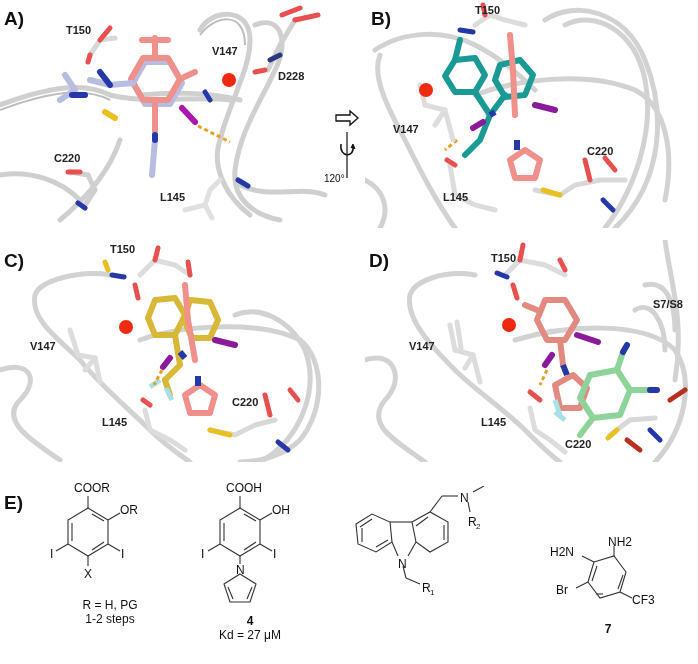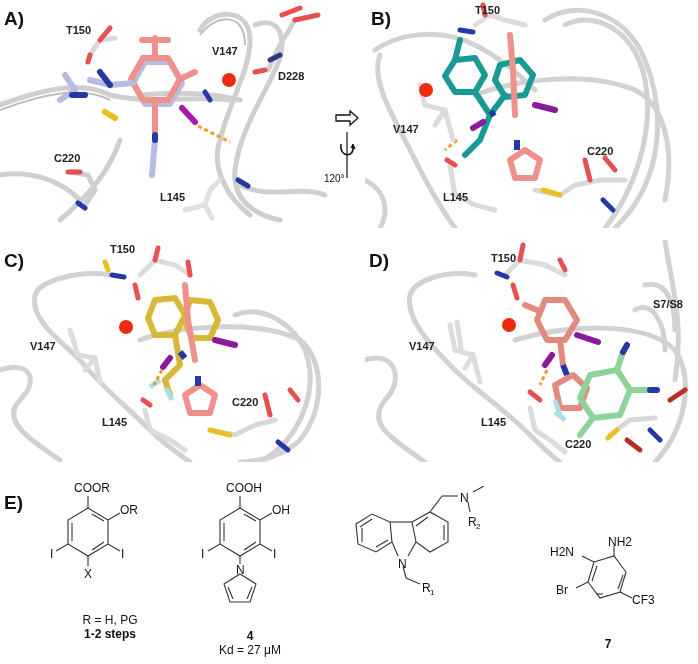--- a/index.html
+++ b/index.html
@@ -6,21 +6,21 @@
   body { width: 698px; height: 664px; background: #ffffff; position: relative; overflow: hidden;
          font-family: "Liberation Sans", sans-serif; color: #111; }
   .panel { position: absolute; background: #ffffff; overflow: hidden; }
   .panel svg { position: absolute; left: 0; top: 0; }
   .plabel { position: absolute; font-weight: bold; font-size: 19px; color: #111; }
   .res { position: absolute; font-weight: bold; font-size: 11px; color: #222; text-align: center; }
   .rot { position: absolute; left: 330px; top: 100px; width: 30px; height: 90px; }
   .rot-label { position: absolute; left: 324px; top: 173px; font-size: 10px; color: #111; }
   .chem { position: absolute; }
   .chem svg { position: absolute; left: 0; top: 0; }
-  .cap { position: absolute; font-size: 12px; color: #111; text-align: center; line-height: 14px; margin-top: 15px; }
+  .cap { position: absolute; font-size: 12px; color: #111; text-align: center; line-height: 14px; }
   .atom { font-size: 12px; fill: #111; font-family: "Liberation Sans", sans-serif; }
   .atom-sub { font-size: 8px; fill: #111; font-family: "Liberation Sans", sans-serif; }
 </style>
 </head>
 <body>
 
 <div class="panel" style="left:0;top:0;width:330px;height:228px;">
   <svg width="330" height="228">
     <g fill="none" stroke="#cfcfcf" stroke-width="5" stroke-linecap="round">
       <path d="M0 105 C40 90 80 80 110 95 C150 105 200 95 230 100"></path>
@@ -309,21 +309,21 @@
     </g>
     <text class="atom" x="34" y="14">COOR</text>
     <text class="atom" x="80" y="36">OR</text>
     <text class="atom" x="10" y="80">I</text>
     <text class="atom" x="81" y="80">I</text>
     <text class="atom" x="44" y="100">X</text>
   </svg>
 </div>
 <div class="cap" style="left:30px;top:598px;width:160px;">
   <div>R = H, PG</div>
-  <div style="font-weight:bold;">1-2 steps</div>
+  <div style="font-weight:normal;">1-2 steps</div>
 </div>
 
 <div class="chem" style="left:190px;top:478px;width:120px;height:130px;">
   <svg width="120" height="130">
     <g stroke="#333" stroke-width="1.1" fill="none">
       <polygon points="50,30 70,42 70,66 50,78 30,66 30,42"></polygon>
       <line x1="54" y1="36" x2="66" y2="43"></line>
       <line x1="66" y1="64" x2="54" y2="72"></line>
       <line x1="34" y1="45" x2="34" y2="63"></line>
       <line x1="50" y1="30" x2="50" y2="18"></line>

